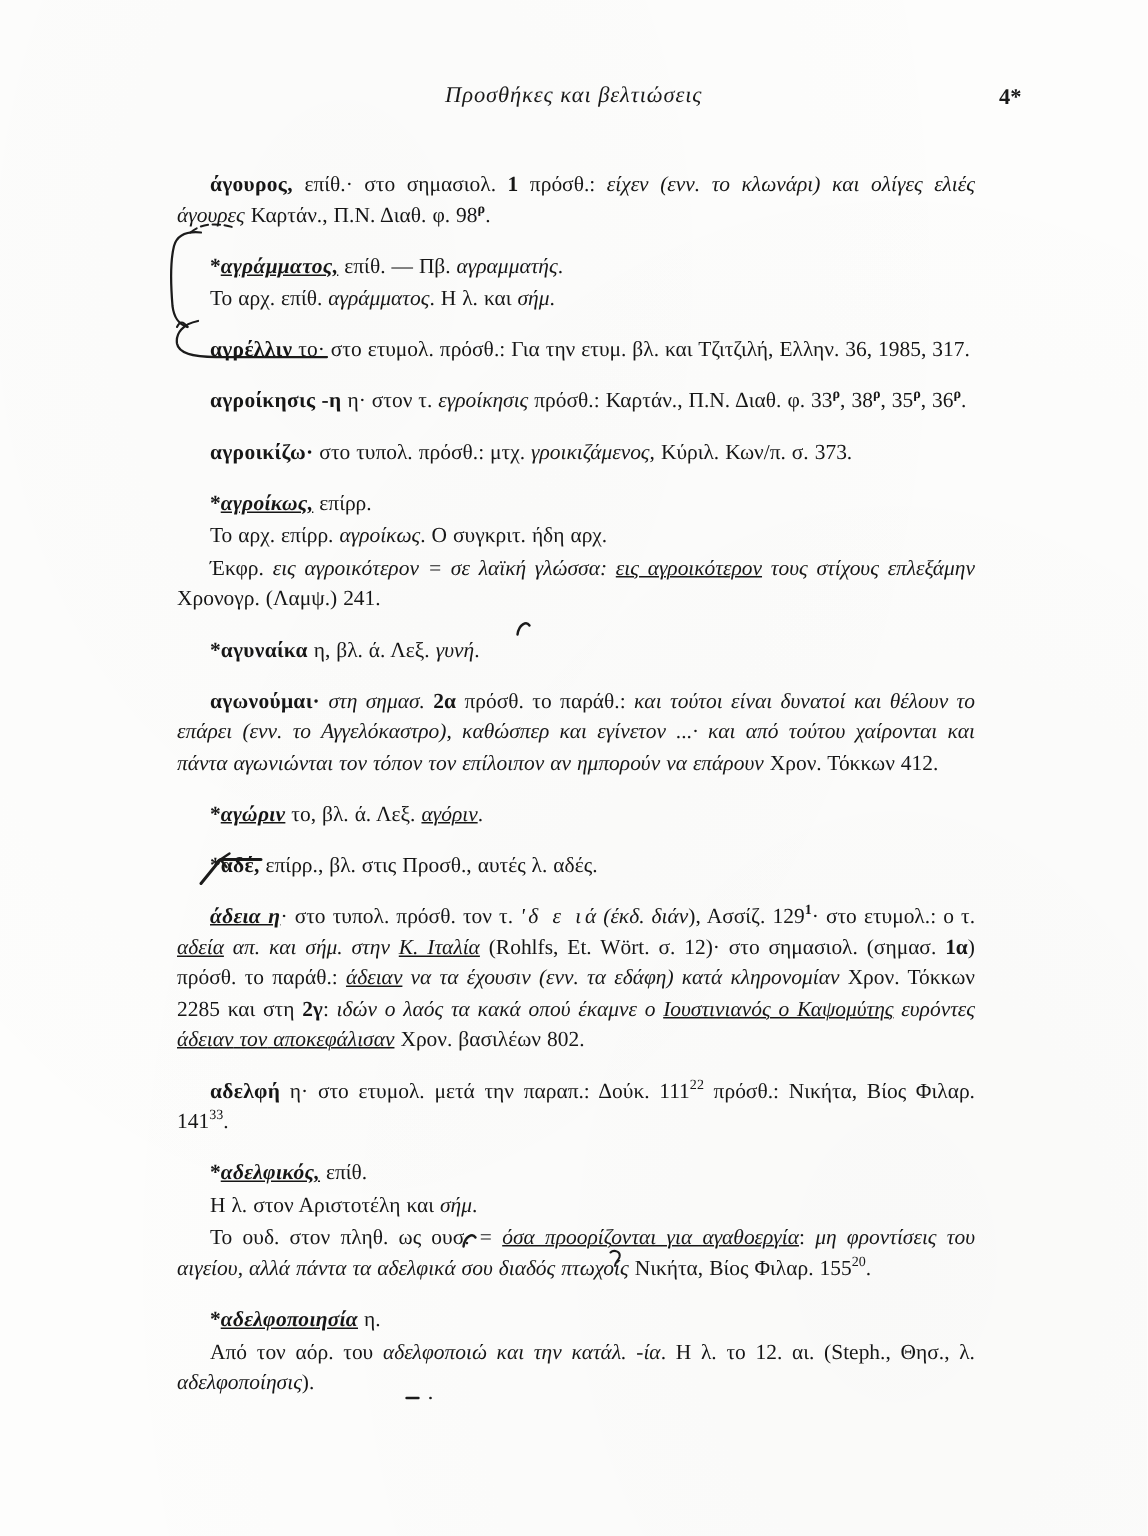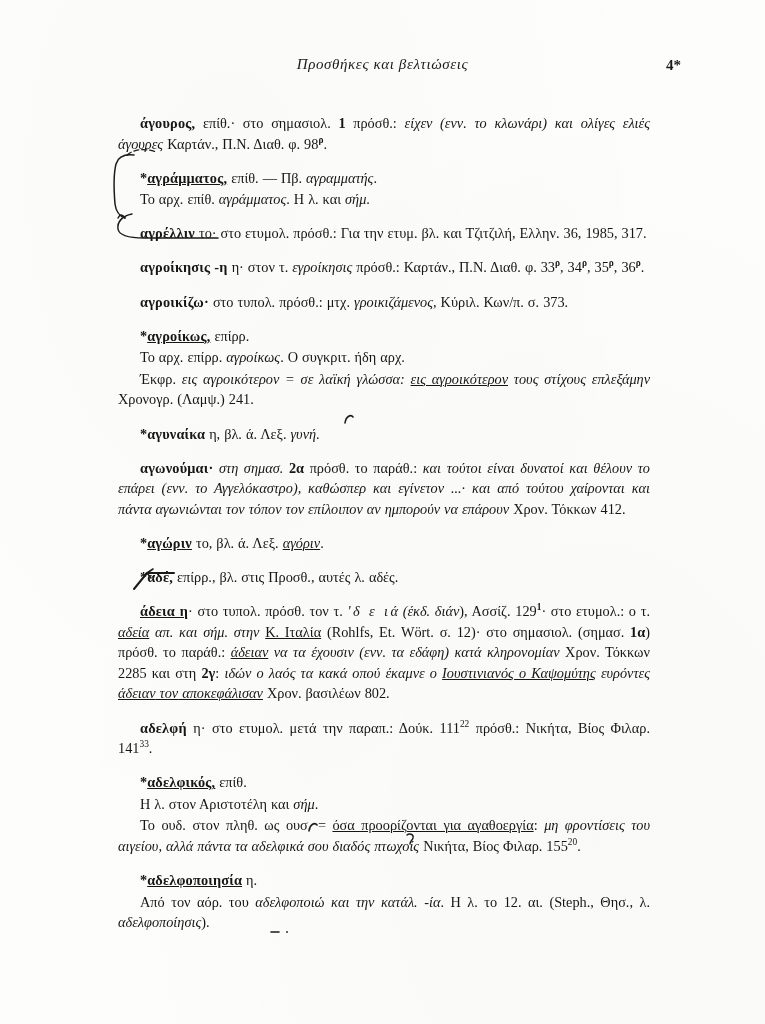--- a/index.html
+++ b/index.html
@@ -81,21 +81,21 @@
     text-indent: 22px;
     color: #161616;
     word-spacing: 0.4px;
   }
   .para + .para { margin-top: 1px; }
 
   .lemma {
     font-weight: 700;
     letter-spacing: 0.2px;
   }
-  .ul { text-decoration: underline; text-decoration-thickness: from-font; }
+  .ul { text-decoration: underline; text-decoration-thickness: from-font; font-style: italic; }
   .it { font-style: italic; }
   .bold { font-weight: 700; }
   sup {
     font-size: 9.4px;
     vertical-align: super;
     line-height: 0;
     font-weight: 700;
   }
   sup.light { font-weight: 400; font-family: Liberation Serif, serif; }
   .sp { font-style: italic; letter-spacing: 2.4px; }
@@ -123,21 +123,21 @@
         <p class="para" id="agouros-p1"><span class="lemma">άγουρος,</span><span class="plain"> επίθ.· στο σημασιολ. </span><span class="bold">1</span><span class="plain"> πρόσθ.: </span><span class="it">είχεν (ενν. το κλωνάρι) και ολίγες ελιές άγουρες</span><span class="plain"> Καρτάν., Π.Ν. Διαθ. φ. 98</span><sup>ρ</sup><span class="plain">.</span></p>
       </div>
       <div class="entry" id="agrammatos">
         <p class="para" id="agrammatos-p1"><span class="bold">*</span><span class="lemma ul">αγράμματος,</span><span class="plain"> επίθ. — Πβ. </span><span class="it">αγραμματής</span><span class="plain">.</span></p>
         <p class="para" id="agrammatos-p2"><span class="plain">Το αρχ. επίθ. </span><span class="it">αγράμματος</span><span class="plain">. Η λ. και </span><span class="it">σήμ</span><span class="plain">.</span></p>
       </div>
       <div class="entry" id="agrellin">
         <p class="para" id="agrellin-p1"><span class="lemma">αγρέλλιν</span><span class="plain"> το· στο ετυμολ. πρόσθ.: Για την ετυμ. βλ. και Τζιτζιλή, Ελλην. 36, 1985, 317.</span></p>
       </div>
       <div class="entry" id="agroikisis">
-        <p class="para" id="agroikisis-p1"><span class="lemma">αγροίκησις -η</span><span class="plain"> η· στον τ. </span><span class="it">εγροίκησις</span><span class="plain"> πρόσθ.: Καρτάν., Π.Ν. Διαθ. φ. 33</span><sup>ρ</sup><span class="plain">, 34</span><sup>ρ</sup><span class="plain">, 35</span><sup>ρ</sup><span class="plain">, 36</span><sup>ρ</sup><span class="plain">.</span></p>
+        <p class="para" id="agroikisis-p1"><span class="lemma">αγροίκησις -η</span><span class="plain"> η· στον τ. </span><span class="it">εγροίκησις</span><span class="plain"> πρόσθ.: Καρτάν., Π.Ν. Διαθ. φ. 33</span><sup>ρ</sup><span class="plain">, 38</span><sup>ρ</sup><span class="plain">, 35</span><sup>ρ</sup><span class="plain">, 36</span><sup>ρ</sup><span class="plain">.</span></p>
       </div>
       <div class="entry" id="agroikizo">
         <p class="para" id="agroikizo-p1"><span class="lemma">αγροικίζω·</span><span class="plain"> στο τυπολ. πρόσθ.: μτχ. </span><span class="it">γροικιζάμενος,</span><span class="plain"> Κύριλ. Κων/π. σ. 373.</span></p>
       </div>
       <div class="entry" id="agroikos">
         <p class="para" id="agroikos-p1"><span class="bold">*</span><span class="lemma ul">αγροίκως,</span><span class="plain"> επίρρ.</span></p>
         <p class="para" id="agroikos-p2"><span class="plain">Το αρχ. επίρρ. </span><span class="it">αγροίκως</span><span class="plain">. Ο συγκριτ. ήδη αρχ.</span></p>
         <p class="para" id="agroikos-p3"><span class="plain">Έκφρ. </span><span class="it">εις αγροικότερον</span><span class="it"> = σε λαϊκή γλώσσα: </span><span class="it ul">εις αγροικότερον</span><span class="it"> τους στίχους επλεξάμην</span><span class="plain"> Χρονογρ. (Λαμψ.) 241.</span></p>
       </div>
       <div class="entry" id="agynaika">

